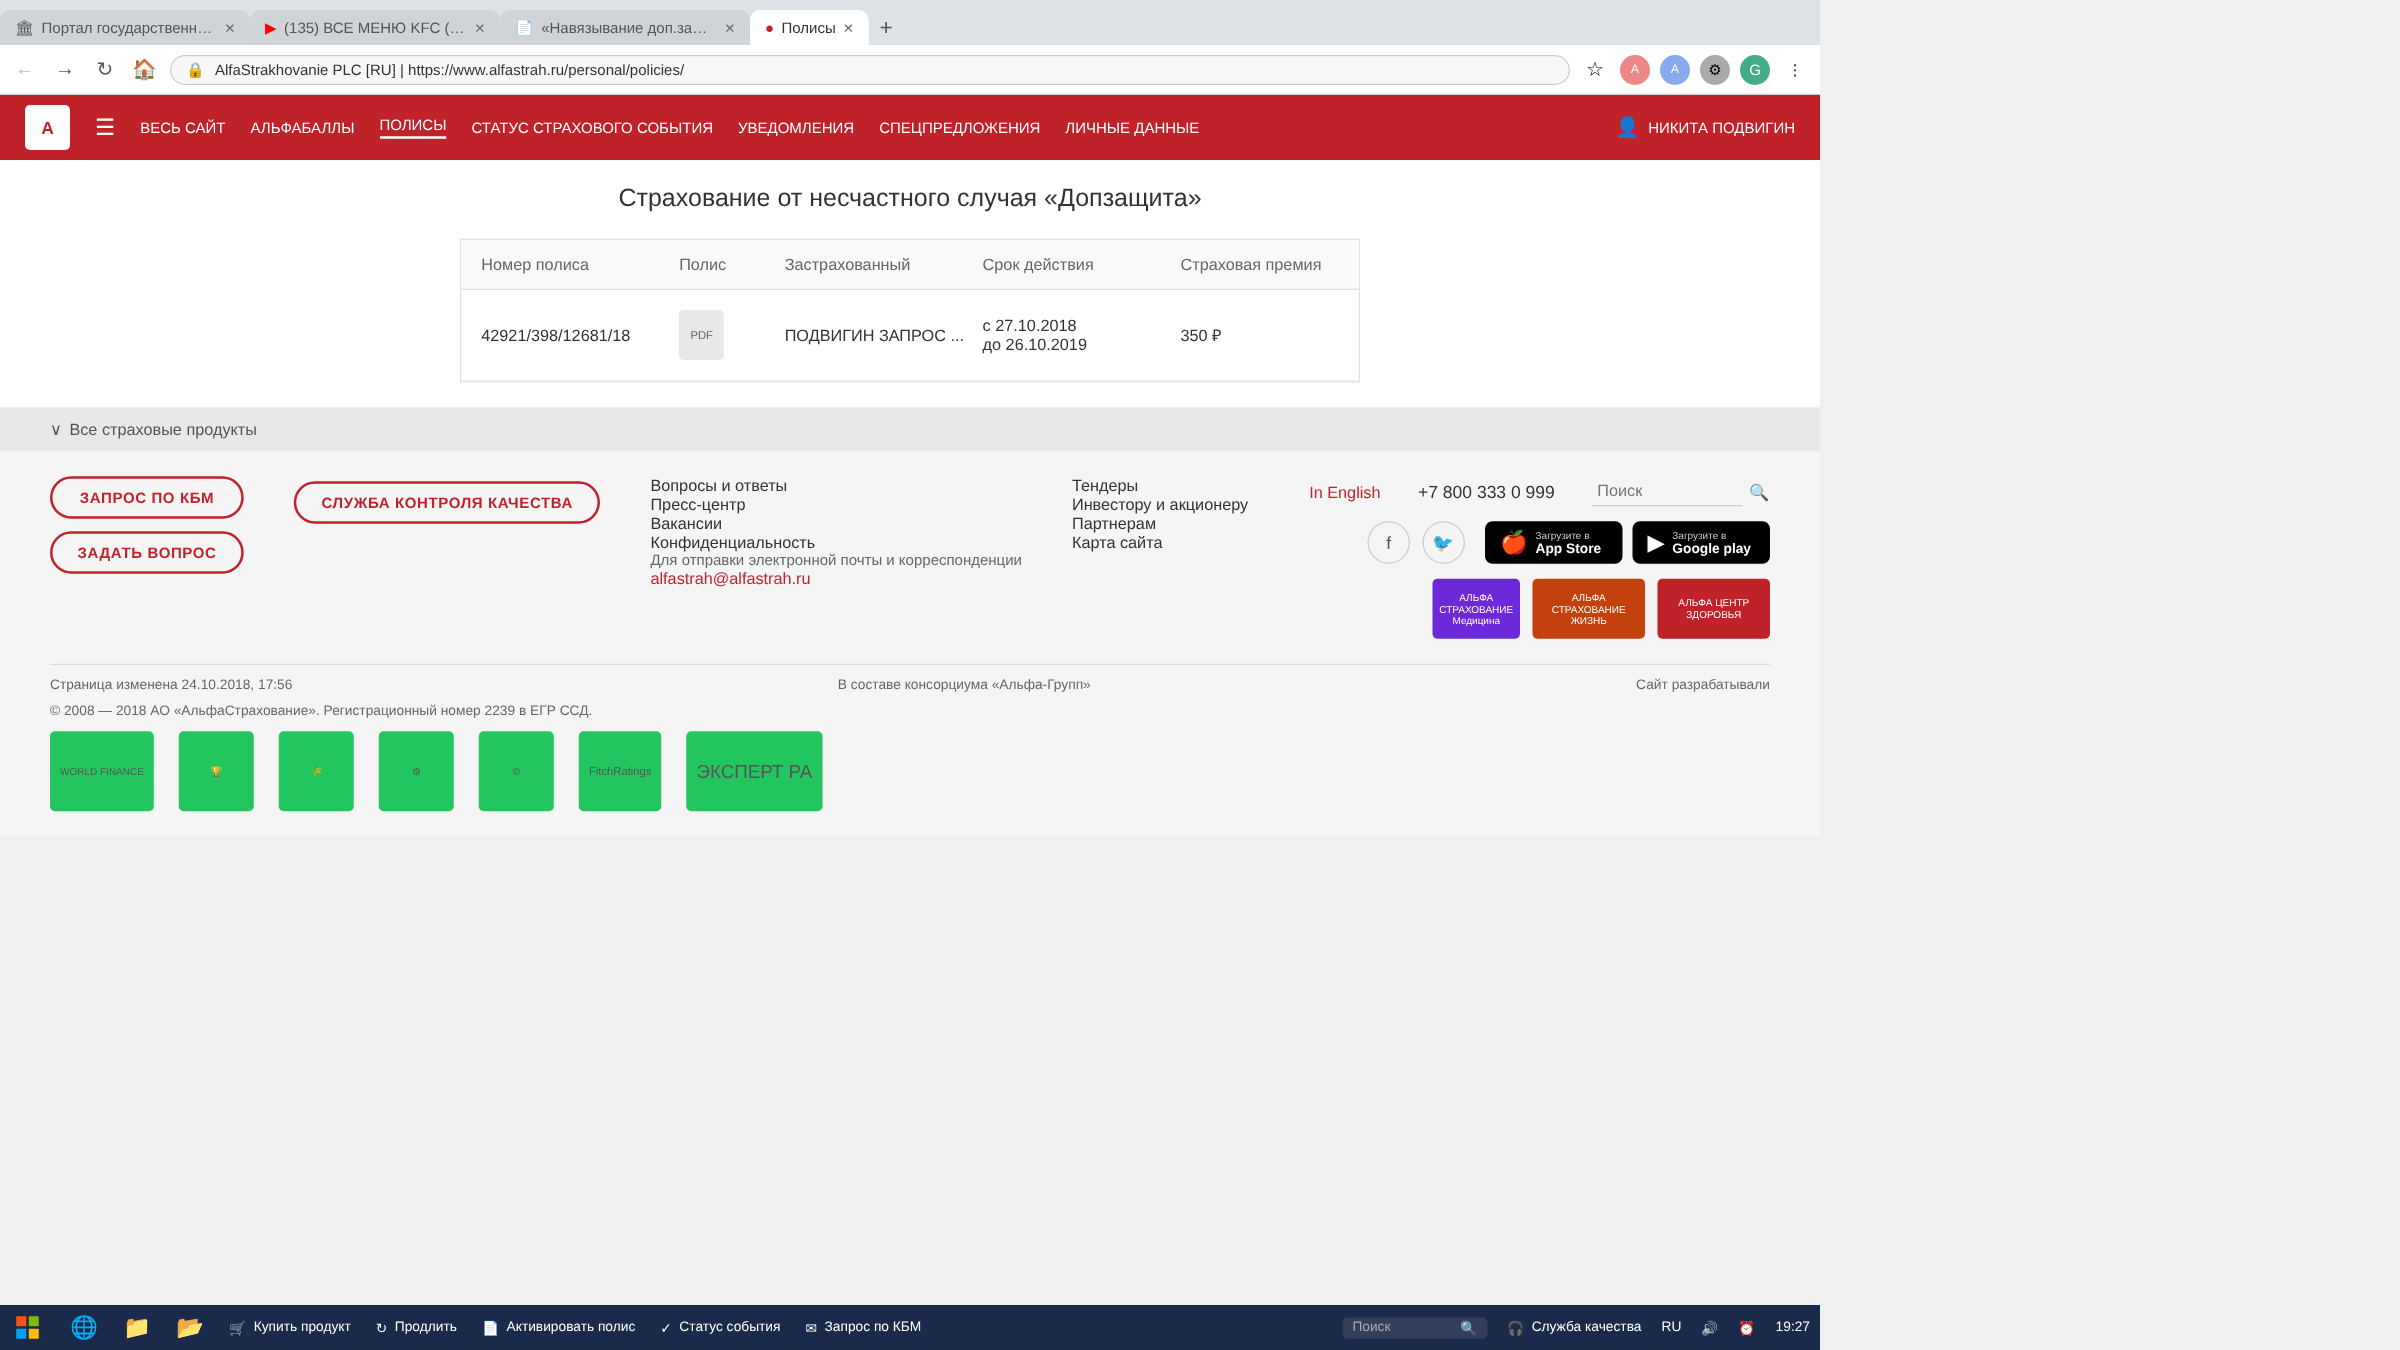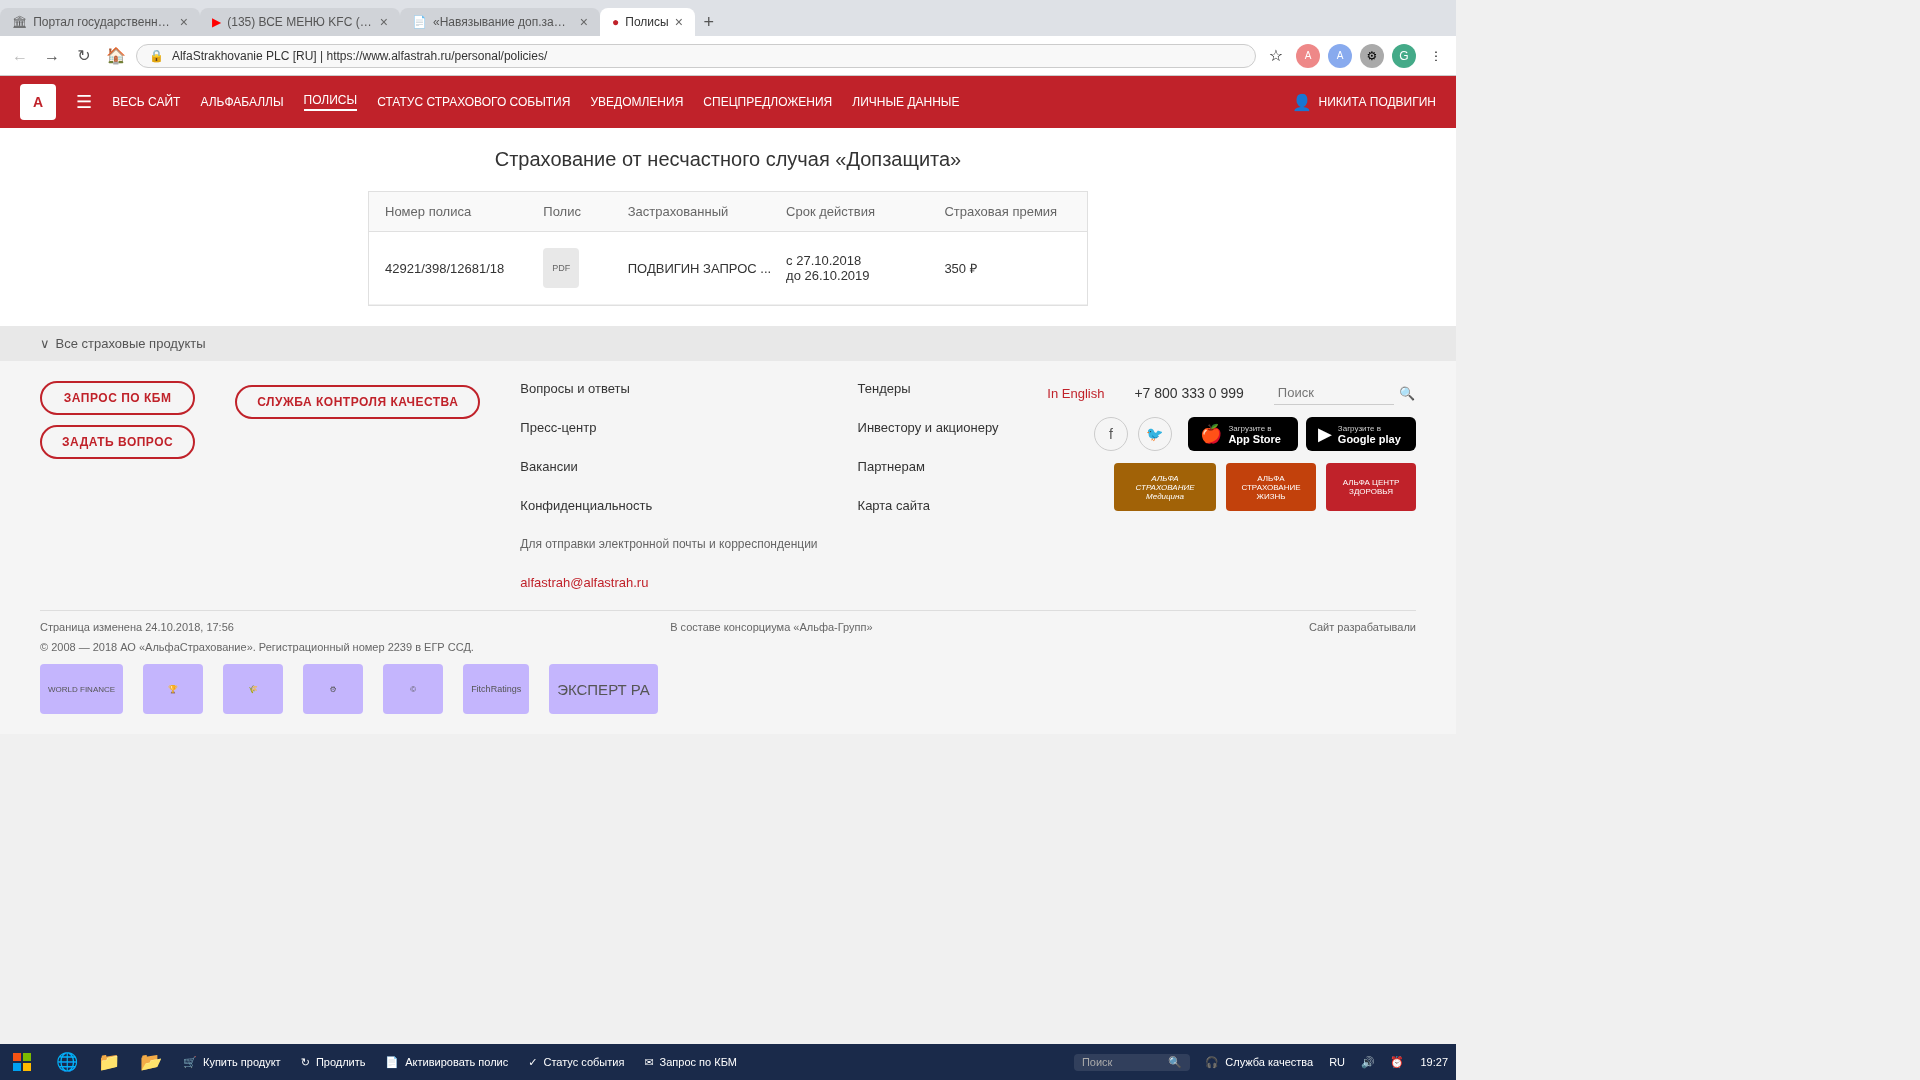--- a/index.html
+++ b/index.html
@@ -46,21 +46,21 @@
     .table-cell { font-size: 13px; color: #333; }
     .pdf-icon { display: inline-flex; align-items: center; justify-content: center; width: 36px; height: 40px; background: #e8e8e8; border-radius: 4px; font-size: 9px; color: #666; flex-direction: column; }
 
     
     .all-products-bar { background: #e8e8e8; padding: 10px 40px; display: flex; align-items: center; gap: 6px; cursor: pointer; font-size: 13px; color: #555; }
 
     
     .footer { background: #f5f5f5; padding: 20px 40px; }
     .footer-buttons { display: flex; flex-direction: column; gap: 10px; }
     .footer-btn { border: 2px solid #c0222a; color: #c0222a; background: transparent; padding: 8px 20px; border-radius: 20px; font-size: 12px; cursor: pointer; text-transform: uppercase; font-weight: bold; letter-spacing: 0.5px; }
-    .footer-links-col { display: flex; flex-direction: column; gap: 24px; }
+    .footer-links-col { display: flex; flex-direction: column; gap: 0; }
     .footer-link { color: #333; font-size: 13px; cursor: pointer; text-decoration: none; }
     .footer-right { margin-left: auto; display: flex; flex-direction: column; align-items: flex-end; gap: 12px; }
     .footer-lang { color: #c0222a; font-size: 13px; cursor: pointer; }
     .footer-phone { font-size: 14px; color: #333; }
     .footer-search { display: flex; align-items: center; gap: 6px; }
     .footer-search-input { border: none; border-bottom: 1px solid #ccc; background: transparent; padding: 4px; font-size: 13px; width: 120px; outline: none; }
     .footer-search-icon { color: #555; cursor: pointer; }
     .app-buttons { display: flex; gap: 8px; }
     .app-btn { display: flex; align-items: center; gap: 6px; background: #000; color: #fff; border-radius: 6px; padding: 6px 12px; font-size: 10px; cursor: pointer; width: 110px; }
     .app-btn-icon { font-size: 18px; }
@@ -68,21 +68,21 @@
     .app-btn-small { font-size: 8px; color: #ccc; }
     .app-btn-big { font-size: 11px; font-weight: bold; }
     .social-icons { display: flex; gap: 10px; }
     .social-icon { width: 34px; height: 34px; border-radius: 50%; border: 1px solid #ccc; display: flex; align-items: center; justify-content: center; font-size: 14px; color: #555; cursor: pointer; }
     .brand-logos { display: flex; gap: 10px; align-items: center; }
     .brand-logo { height: 48px; background: #e0e0e0; border-radius: 4px; display: flex; align-items: center; justify-content: center; padding: 4px 8px; font-size: 9px; color: #555; text-align: center; }
     .footer-bottom { border-top: 1px solid #ddd; padding-top: 10px; margin-top: 10px; }
     .footer-copy { font-size: 11px; color: #666; }
     .footer-changed { font-size: 11px; color: #666; }
     .footer-logos-row { display: flex; align-items: center; gap: 20px; margin-top: 10px; }
-    .award-logo { height: 50px; background: #c4b5fd; border-radius: 4px; display: flex; align-items: center; justify-content: center; padding: 4px 8px; font-size: 8px; color: #555; text-align: center; min-width: 60px; }
+    .award-logo { height: 64px; background: #22c55e; border-radius: 4px; display: flex; align-items: center; justify-content: center; padding: 4px 8px; font-size: 8px; color: #555; text-align: center; min-width: 60px; }
 
     
     .taskbar { background: #1a2a4a; display: flex; align-items: center; height: 36px; padding: 0 8px; gap: 20px; position: fixed; bottom: 0; width: 1456px; z-index: 100; }
     .taskbar-item { color: #fff; font-size: 11px; display: flex; align-items: center; gap: 6px; cursor: pointer; }
     .taskbar-right { margin-left: auto; display: flex; align-items: center; gap: 16px; color: #fff; font-size: 11px; }
     .taskbar-search { display: flex; align-items: center; gap: 6px; background: rgba(255,255,255,0.1); border-radius: 4px; padding: 2px 8px; }
     .taskbar-search-input { background: transparent; border: none; color: #fff; font-size: 11px; outline: none; width: 80px; }
     .taskbar-search-input::placeholder { color: #aaa; }
     .win-btn { width: 28px; height: 28px; border-radius: 4px; display: flex; align-items: center; justify-content: center; cursor: pointer; }
     .win-btn svg { width: 20px; height: 20px; }
@@ -238,21 +238,21 @@
             <span class="app-btn-icon">▶</span>
             <div class="app-btn-text">
               <span class="app-btn-small">Загрузите в</span>
               <span class="app-btn-big">Google play</span>
             </div>
           </div>
         </div>
       </div>
 
       <div class="brand-logos">
-        <div class="brand-logo" style="background:#a16207; color:#fff; font-size:8px; text-align:center; width:102px; height:48px;font-style:italic;">АЛЬФА СТРАХОВАНИЕ Медицина</div>
+        <div class="brand-logo" style="background:#6d28d9; color:#fff; font-size:8px; text-align:center; width:70px; height:48px;">АЛЬФА СТРАХОВАНИЕ Медицина</div>
         <div class="brand-logo" style="background:#c2410c; color:#fff; font-size:8px; text-align:center; width:90px; height:48px;">АЛЬФА СТРАХОВАНИЕ ЖИЗНЬ</div>
         <div class="brand-logo" style="background:#c0222a; color:#fff; font-size:8px; text-align:center; width:90px; height:48px;">АЛЬФА ЦЕНТР ЗДОРОВЬЯ</div>
       </div>
     </div>
   </div>
 
   <div class="footer-bottom">
     <div style="display:flex; justify-content:space-between; align-items:center;">
       <span class="footer-changed">Страница изменена 24.10.2018, 17:56</span>
       <span class="footer-changed">В составе консорциума «Альфа-Групп»</span>

